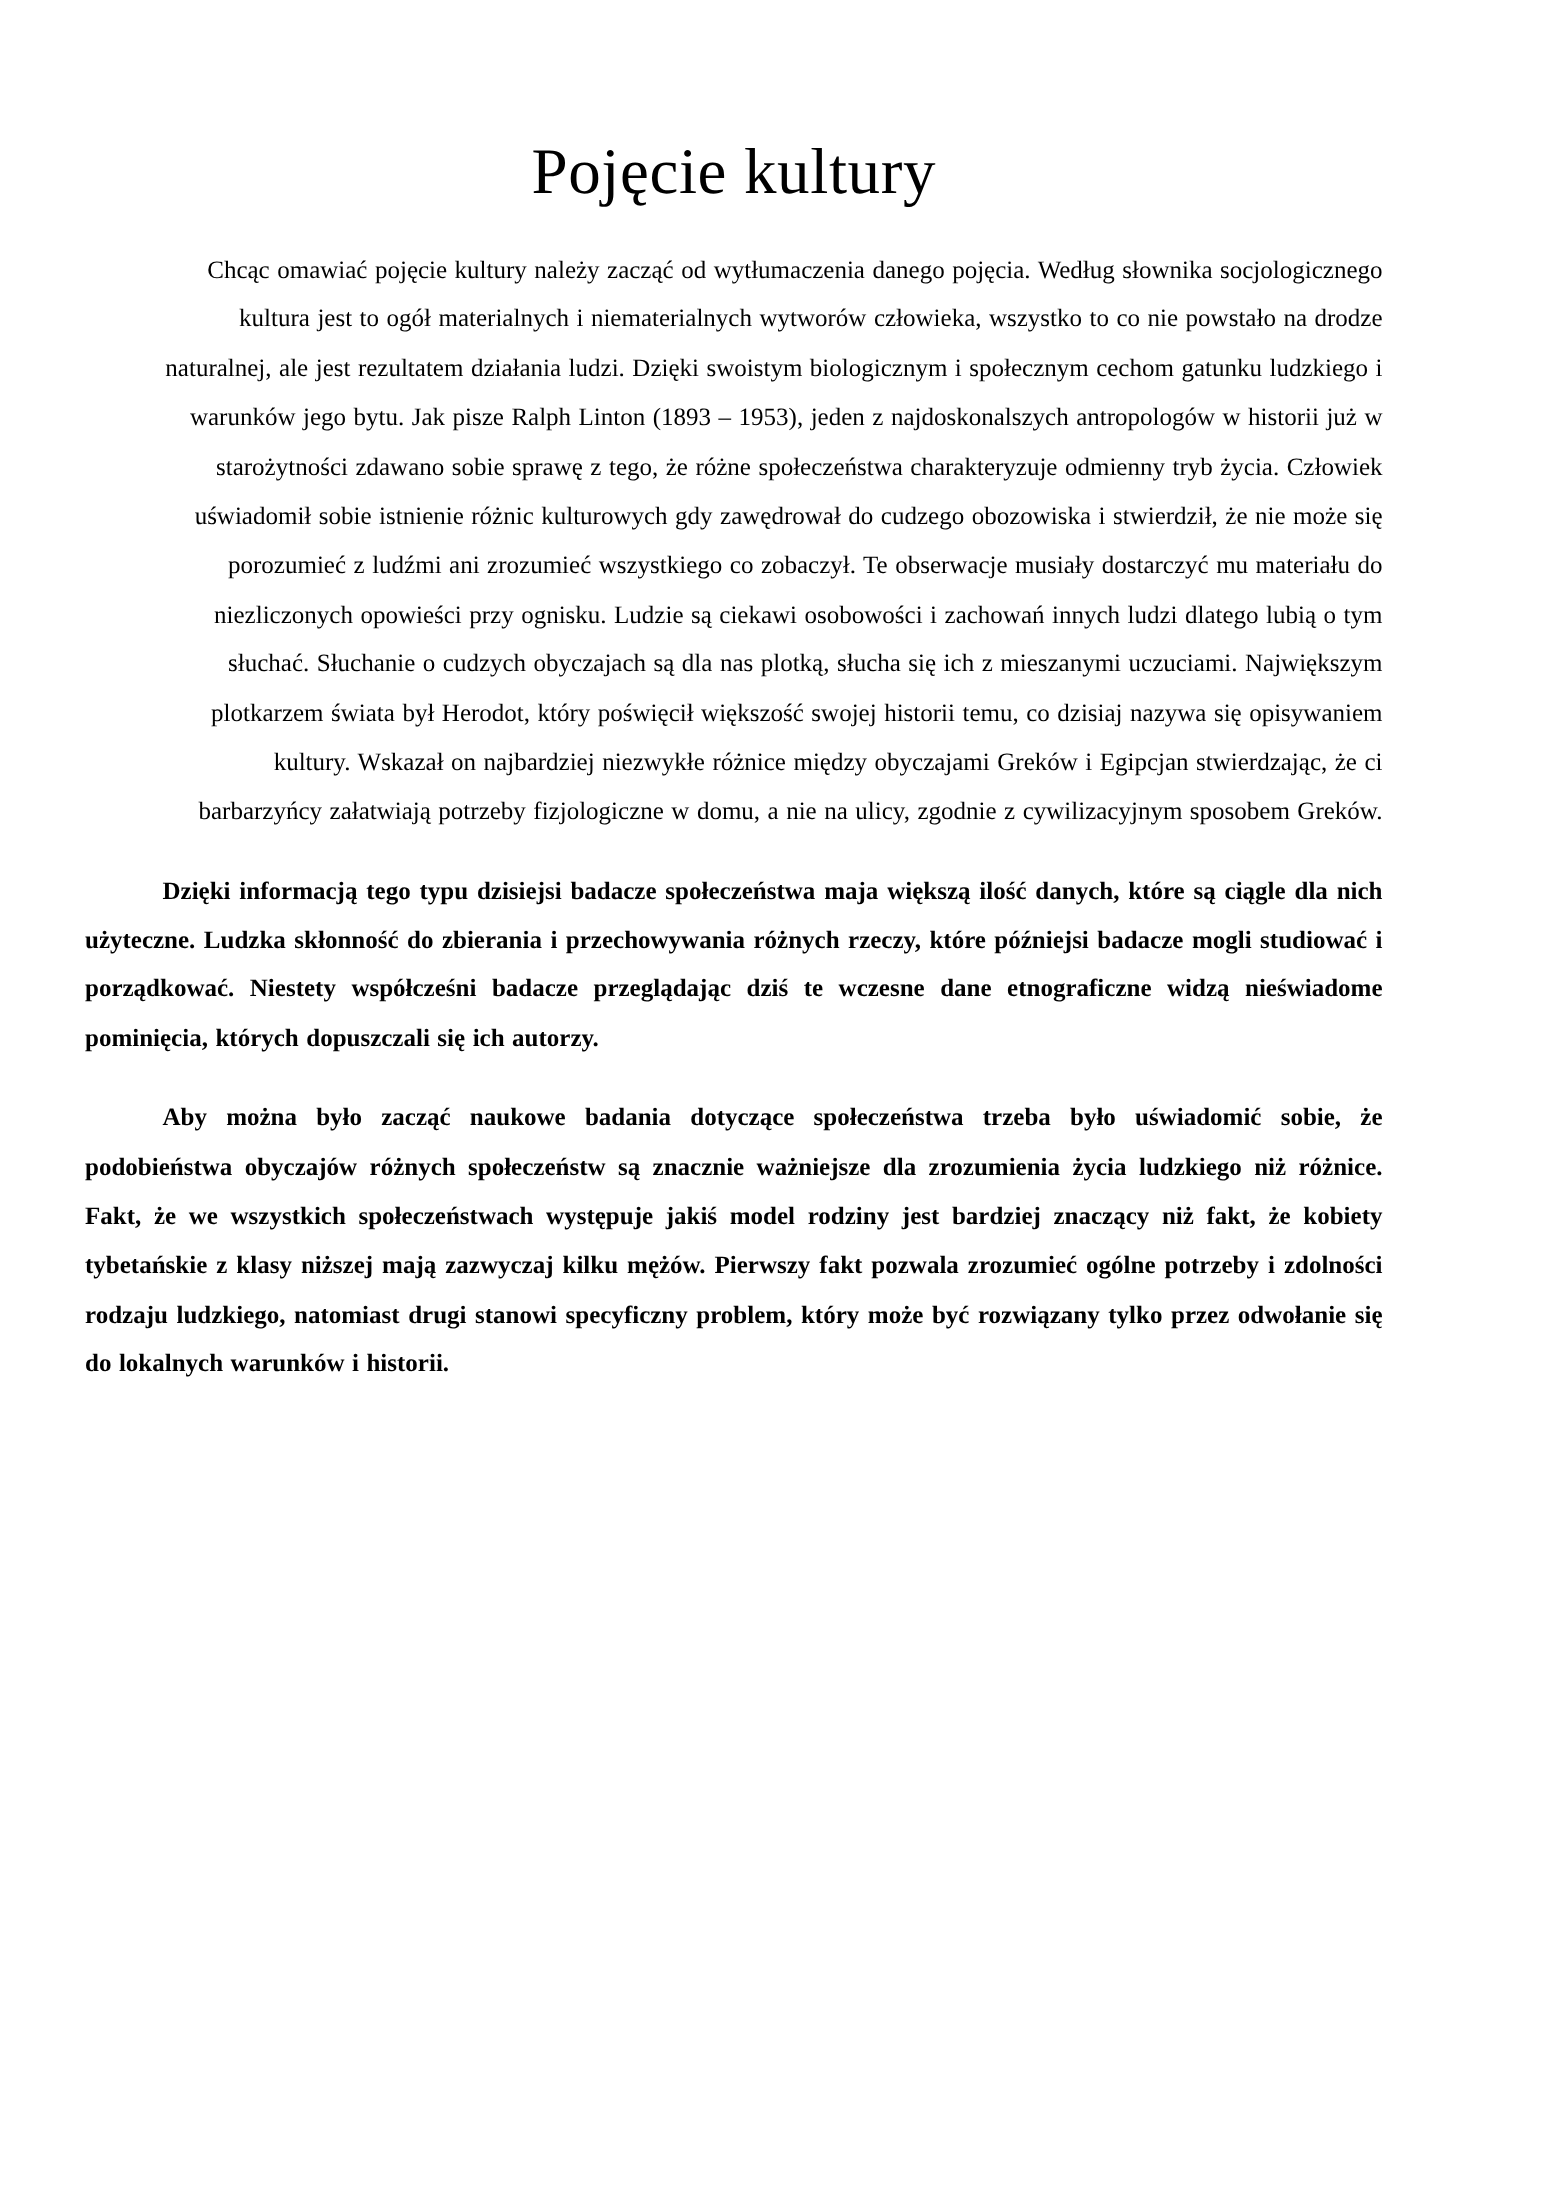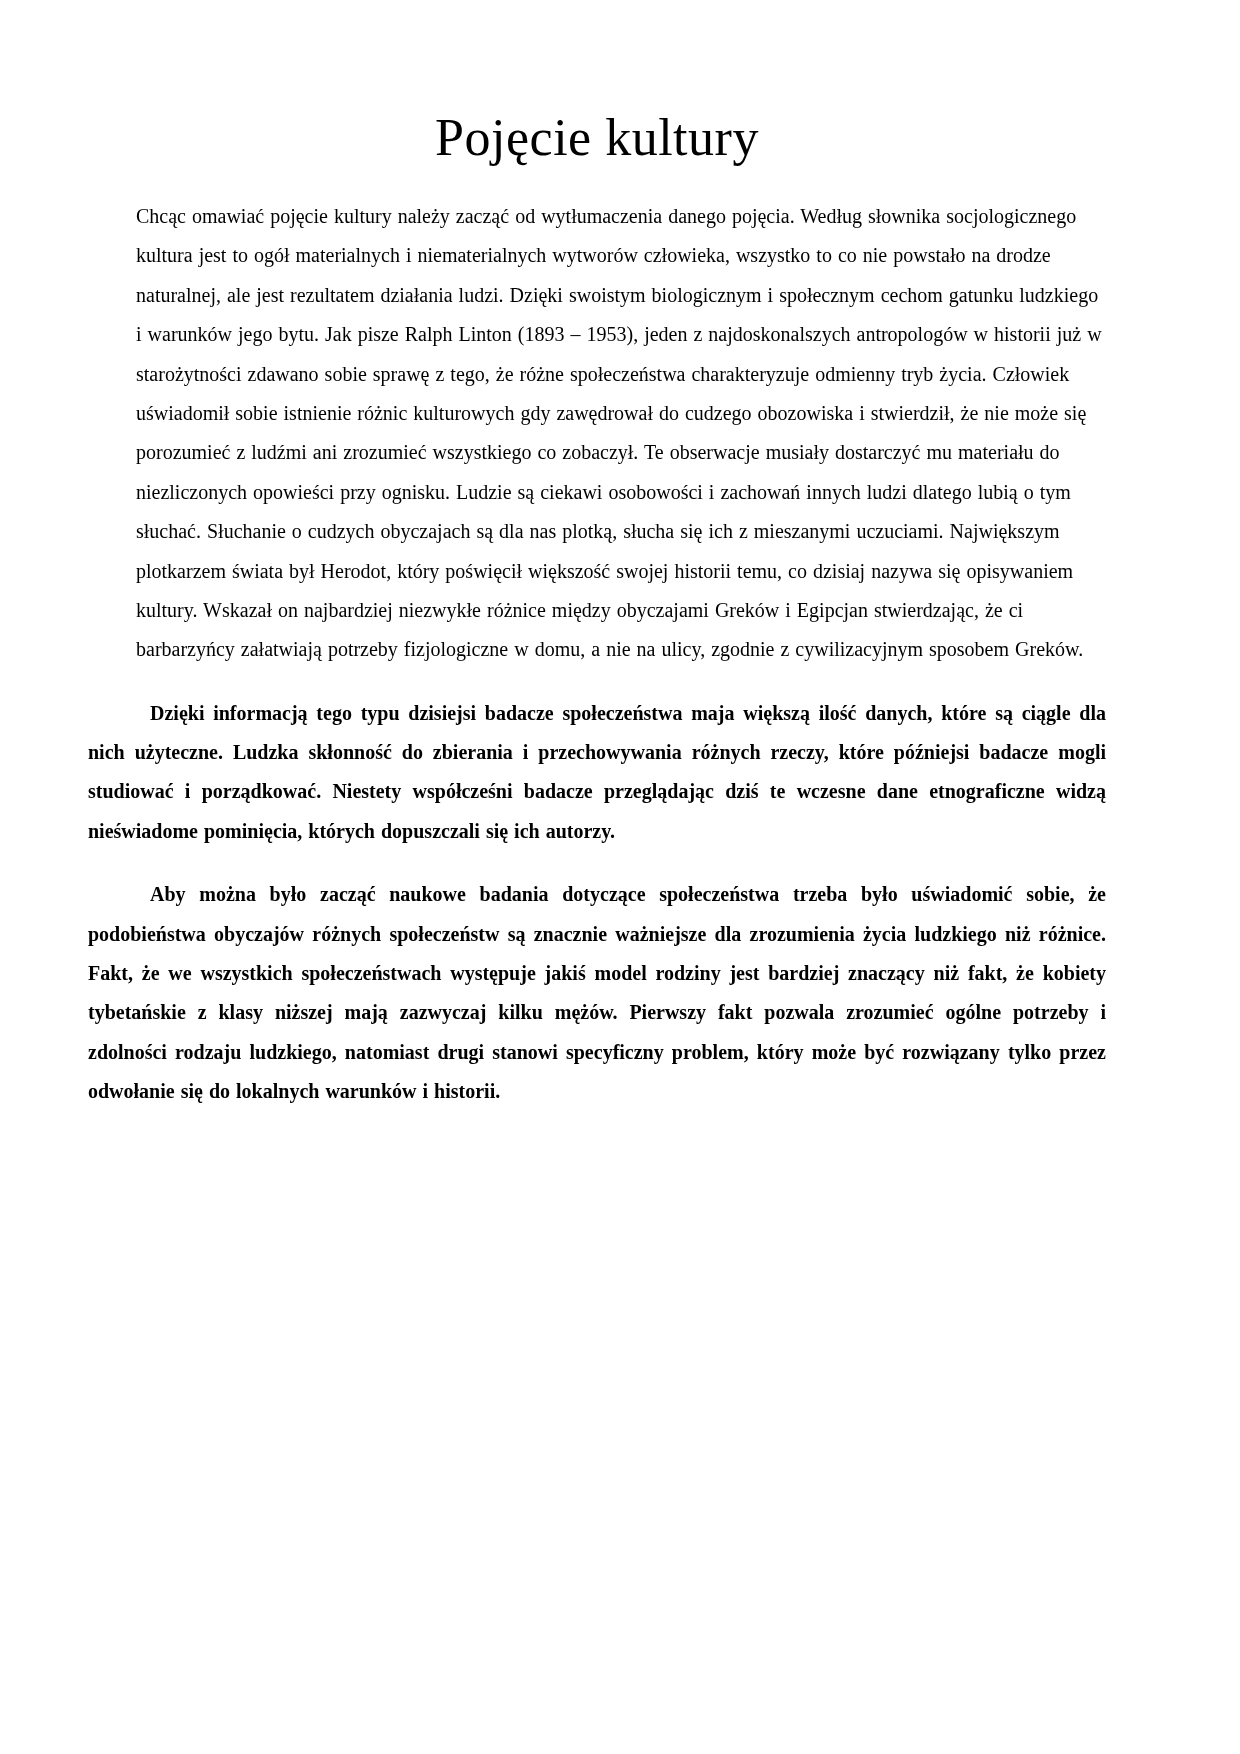--- a/index.html
+++ b/index.html
@@ -5,39 +5,39 @@
   * { margin: 0; padding: 0; box-sizing: border-box; }
   html, body {
     background: #ffffff;
     font-family: "Liberation Serif", "DejaVu Serif", serif;
     color: #000000;
   }
   .page {
     width: 1240px;
     height: 1754px;
     background: #ffffff;
-    padding: 108px 134px 60px 88px;
+    padding: 108px 134px 60px 68px;
     position: relative;
     overflow: hidden;
   }
   .doc-title {
     font-size: 52px;
     font-weight: normal;
     text-align: center;
     letter-spacing: 0.5px;
     margin: 0 0 30px 0;
   }
   .para {
     font-size: 20px;
     line-height: 1.97;
     margin: 0 0 24px 0;
     word-spacing: 1px;
   }
   .para.centered {
-    text-align: left;
+    text-align: right;
     margin-left: 48px;
   }
   .para.justified {
     text-align: justify;
     text-indent: 62px;
     font-weight: bold;
   }
 </style>
 </head>
 <body>

